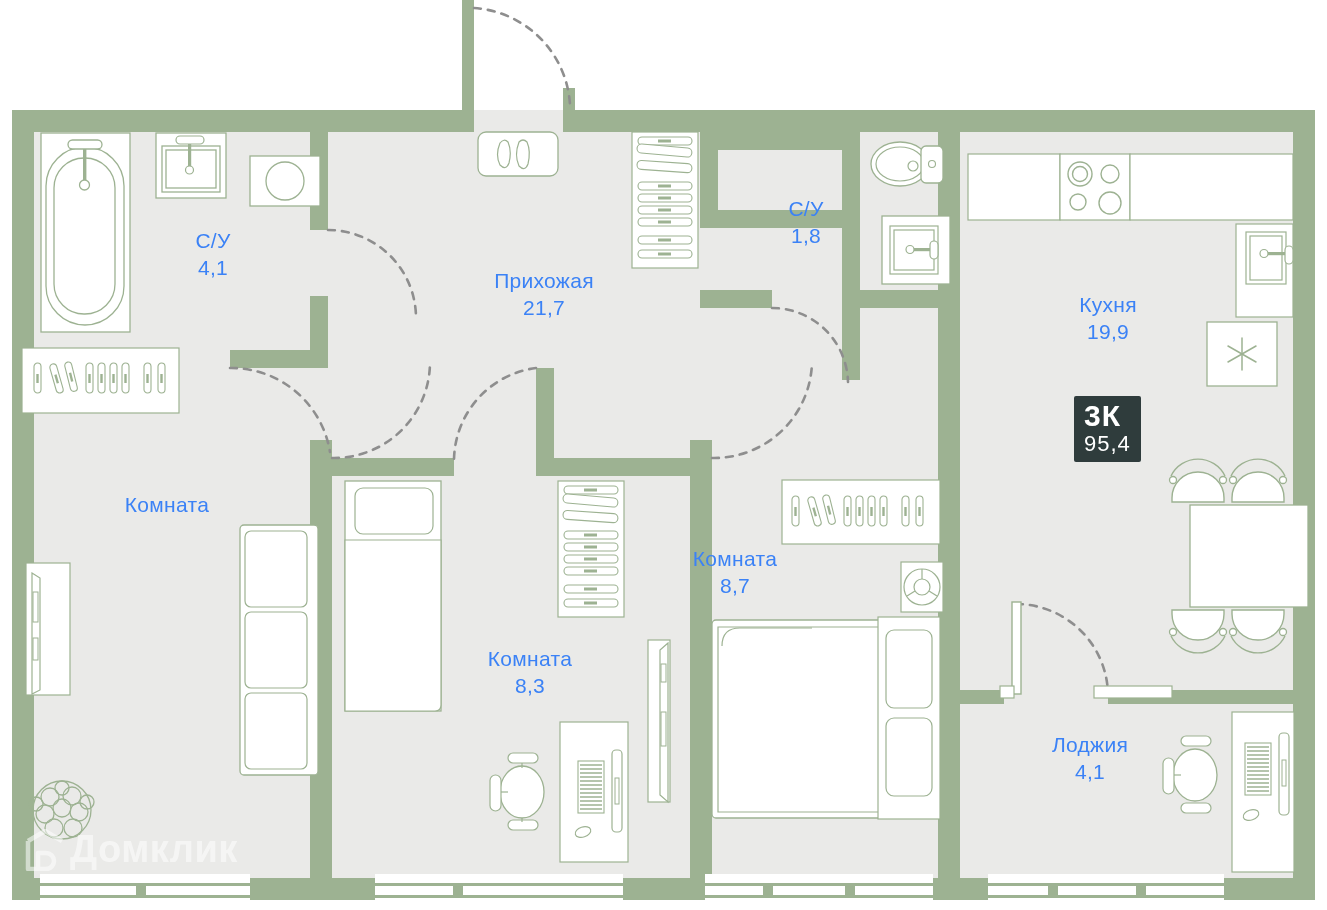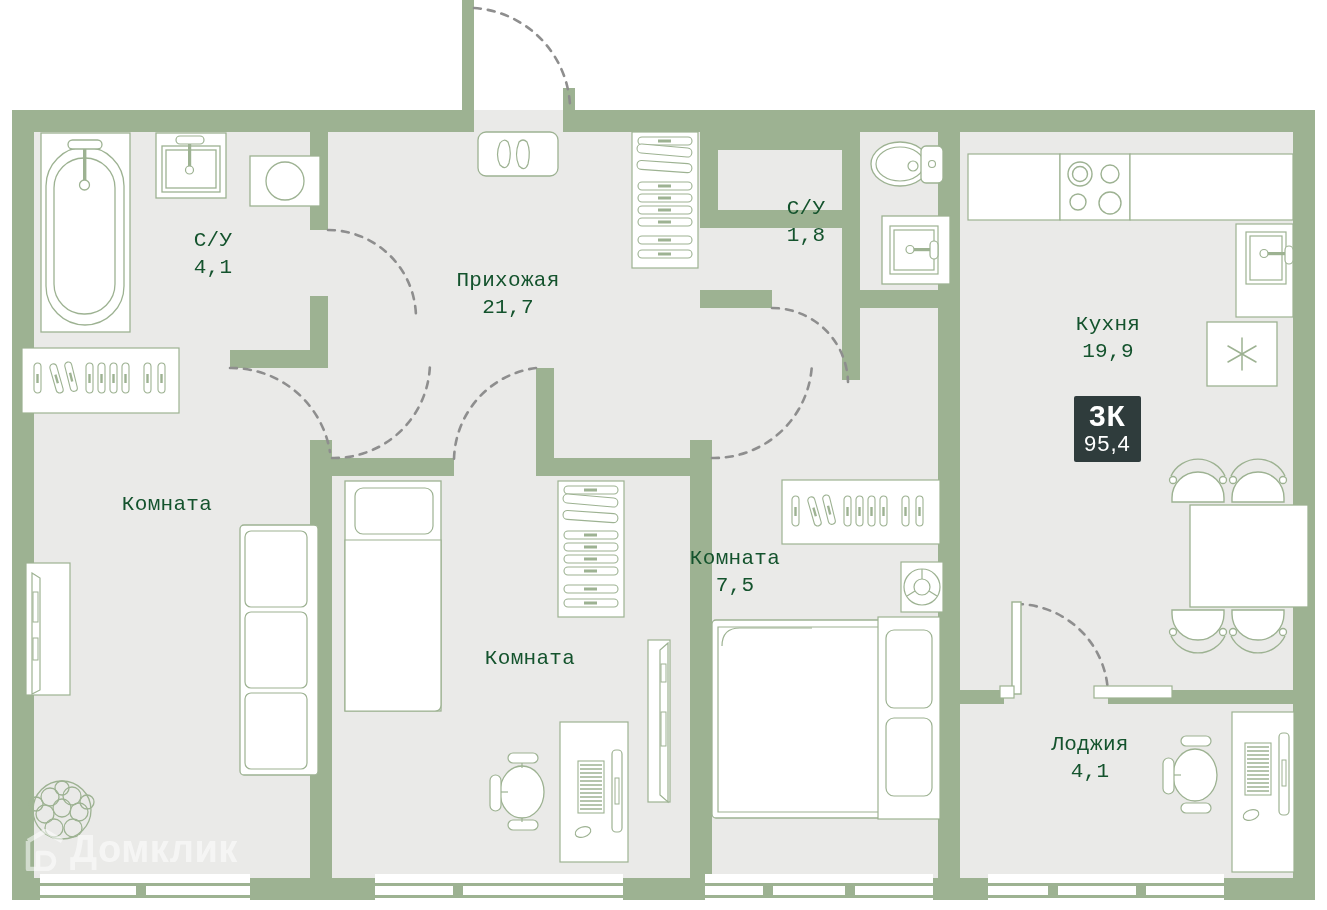--- a/index.html
+++ b/index.html
@@ -1,23 +1,23 @@
 <!DOCTYPE html>
 <html><head>
 <meta charset="utf-8">
 <style>
   html,body{margin:0;padding:0;background:#ffffff;}
   body{font-family:"Liberation Sans","DejaVu Sans",sans-serif;}
   #stage{position:relative;width:1327px;height:910px;background:#ffffff;overflow:hidden;}
   #plan-svg{position:absolute;left:0;top:0;width:1327px;height:910px;}
-  .room-label{position:absolute;text-align:center;color:#14532d;line-height:1.28;
-    font-family:Liberation Mono, monospace;pointer-events:none;}
+  .room-label{position:absolute;text-align:center;color:#3b82f6;line-height:1.28;
+    font-family:Liberation Sans, sans-serif;pointer-events:none;}
   .room-label .nm{display:block;font-size:21px;letter-spacing:.3px;}
   .room-label .ar{display:block;font-size:21px;letter-spacing:.3px;}
-  .badge{position:absolute;background:#2f3c3c;color:#ffffff;text-align:center;
+  .badge{position:absolute;background:#2f3c3c;color:#ffffff;text-align:left;
     border-radius:2px;padding:4px 10px 6px 10px;}
   .badge .b1{display:block;font-size:30px;font-weight:bold;line-height:1.05;letter-spacing:1px;}
   .badge .b2{display:block;font-size:22px;line-height:1.1;letter-spacing:1px;}
   #watermark{position:absolute;left:24px;top:828px;display:flex;align-items:center;
     opacity:.55;pointer-events:none;}
   #watermark .wm-text{font-size:38px;font-weight:bold;color:#ffffff;letter-spacing:.5px;
     margin-left:4px;font-family:"Liberation Sans","DejaVu Sans",sans-serif;}
 </style>
 </head>
 <body>
@@ -449,46 +449,47 @@
       </g>
     </g>
 
   </svg>
 
   <div class="room-label" style="left:143px;top:228px;width:140px;">
     <span class="nm">С/У</span>
     <span class="ar">4,1</span>
   </div>
 
-  <div class="room-label" style="left:408px;top:268px;width:200px;">
+  <div class="room-label" style="left:444px;top:268px;width:200px;">
     <span class="nm">Прихожая</span>
     <span class="ar">21,7</span>
   </div>
 
   <div class="room-label" style="left:736px;top:196px;width:140px;">
     <span class="nm">С/У</span>
     <span class="ar">1,8</span>
   </div>
 
-  <div class="room-label" style="left:1028px;top:312px;width:160px;">
+  <div class="room-label" style="left:1028px;top:292px;width:160px;">
     <span class="nm">Кухня</span>
     <span class="ar">19,9</span>
   </div>
 
   <div class="room-label" style="left:67px;top:492px;width:200px;">
     <span class="nm">Комната</span>
   </div>
 
   <div class="room-label" style="left:430px;top:646px;width:200px;">
     <span class="nm">Комната</span>
+    <span class="ar">8,3</span>
   </div>
 
   <div class="room-label" style="left:635px;top:546px;width:200px;">
     <span class="nm">Комната</span>
-    <span class="ar">7,5</span>
+    <span class="ar">8,7</span>
   </div>
 
   <div class="room-label" style="left:1000px;top:732px;width:180px;">
     <span class="nm">Лоджия</span>
     <span class="ar">4,1</span>
   </div>
 
   <div class="badge" style="left:1074px;top:396px;">
     <span class="b1">3К</span>
     <span class="b2">95,4</span>

